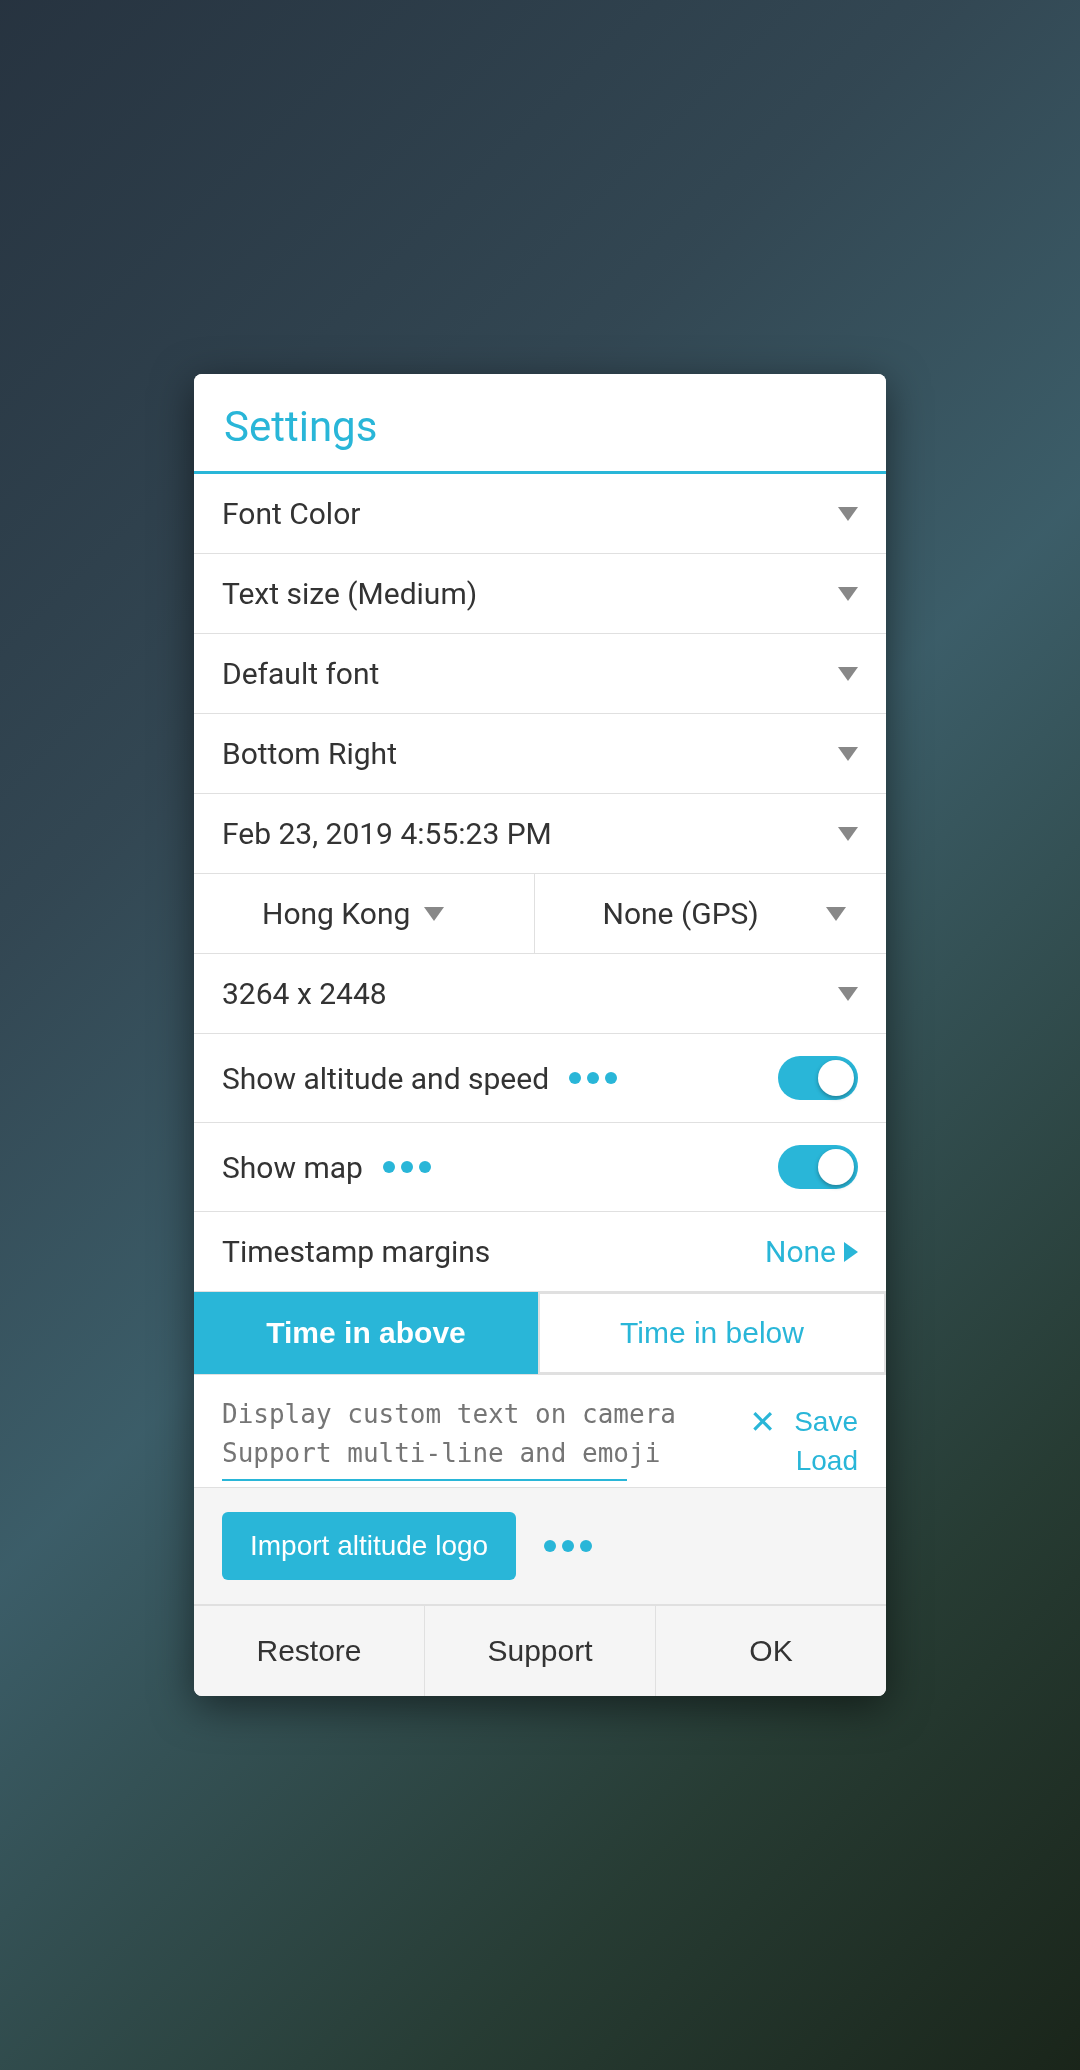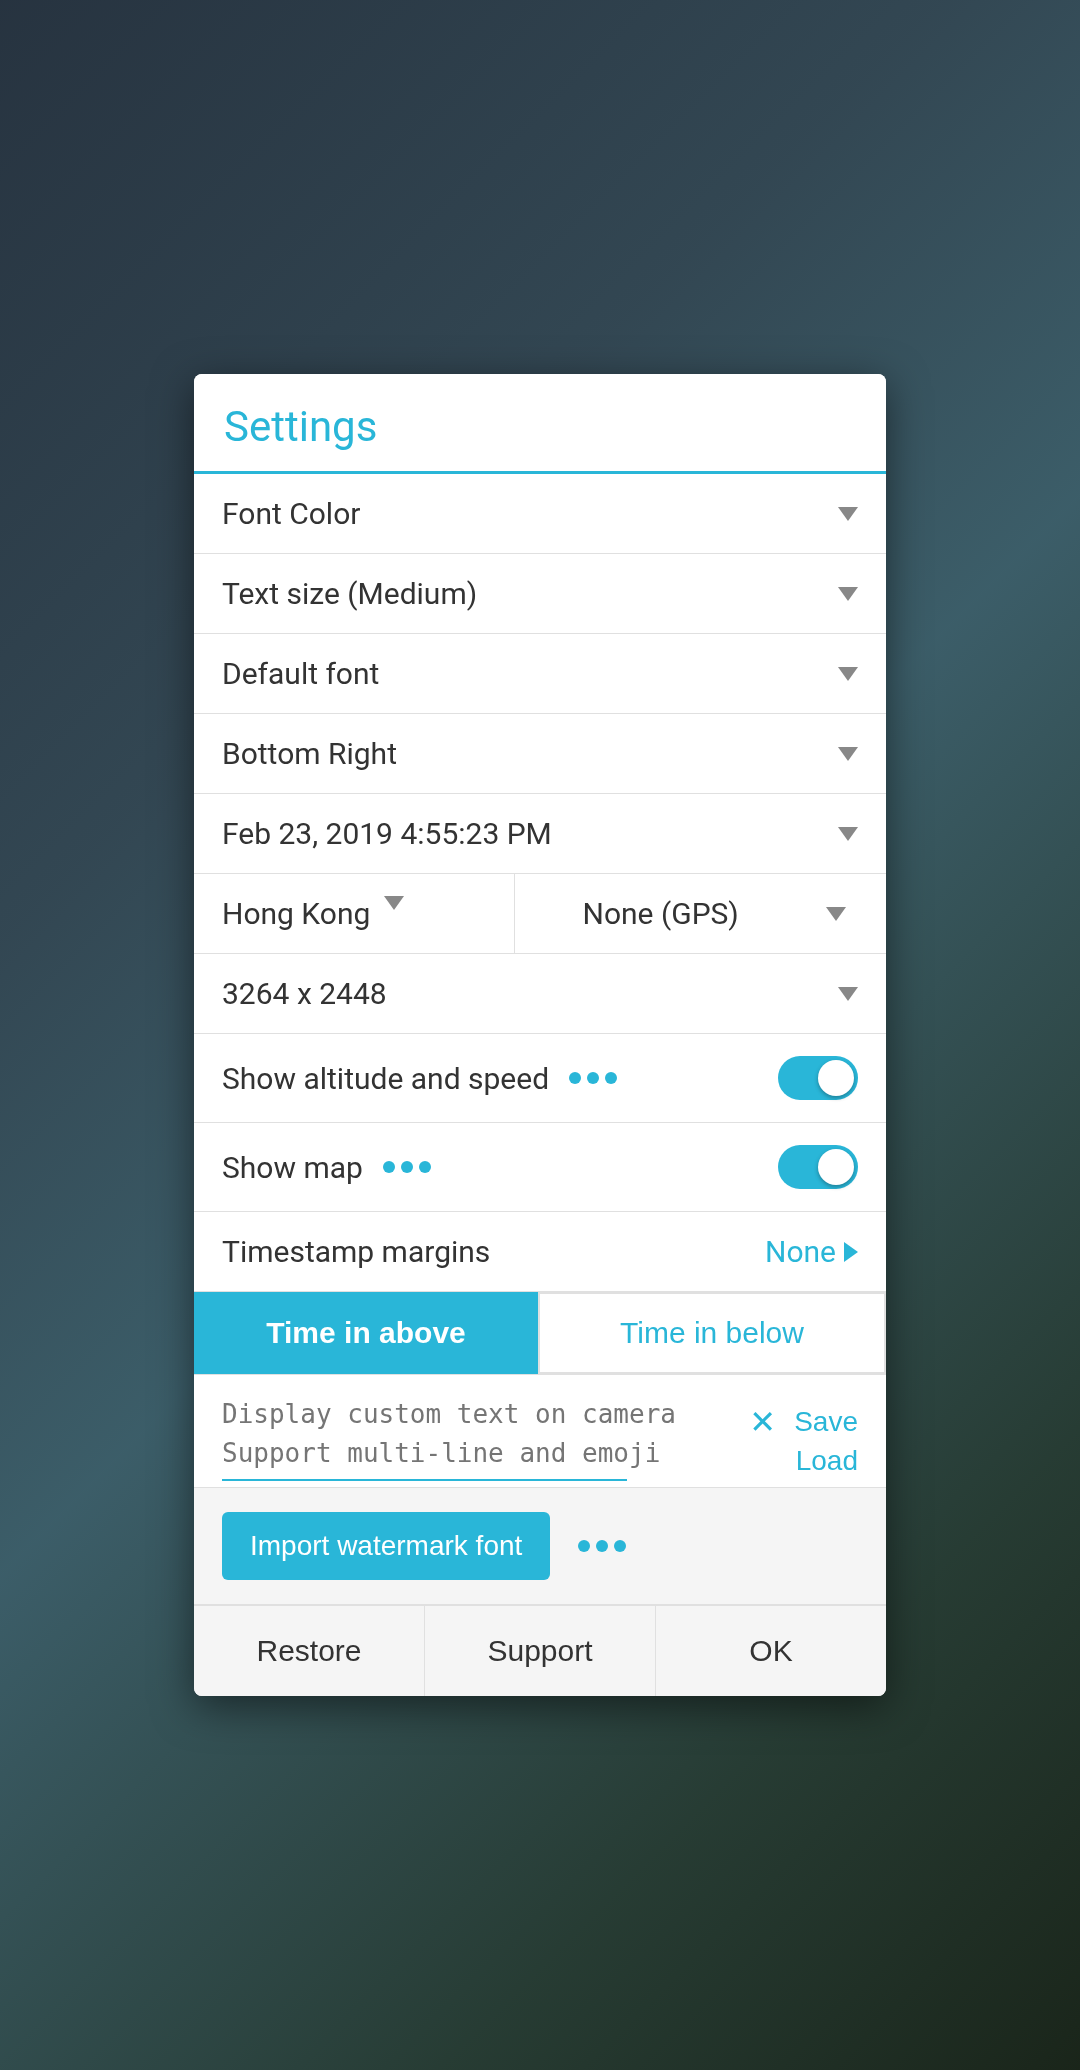--- a/index.html
+++ b/index.html
@@ -79,23 +79,24 @@
       border-bottom: 1px solid #e0e0e0;
       display: flex;
       align-items: stretch;
       min-height: 72px;
     }
 
     .settings-row-split .split-left {
       flex: 1;
       padding: 22px 28px;
       display: flex;
-      align-items: flex-start;
+      align-items: center;
       border-right: 1px solid #e0e0e0;
       cursor: pointer;
+      margin-left: 40px;
     }
 
     .settings-row-split .split-right {
       flex: 1;
       padding: 22px 40px;
       display: flex;
       align-items: center;
       justify-content: space-between;
       cursor: pointer;
       margin-left: 28px;
@@ -405,21 +406,21 @@
           <div style="display:flex; gap:18px; align-items:center;">
             <button class="text-action-btn close-btn">✕</button>
             <button class="text-action-btn save-btn">Save</button>
           </div>
           <button class="text-action-btn load-btn">Load</button>
         </div>
       </div>
     </div>
 
     <div class="import-row">
-      <button class="import-btn">Import watermark font</button>
+      <button class="import-btn">Import altitude logo</button>
       <div class="dots-indicator">
         <div class="dot"></div>
         <div class="dot"></div>
         <div class="dot"></div>
       </div>
     </div>
 
   </div>
 
   <div class="bottom-buttons">

